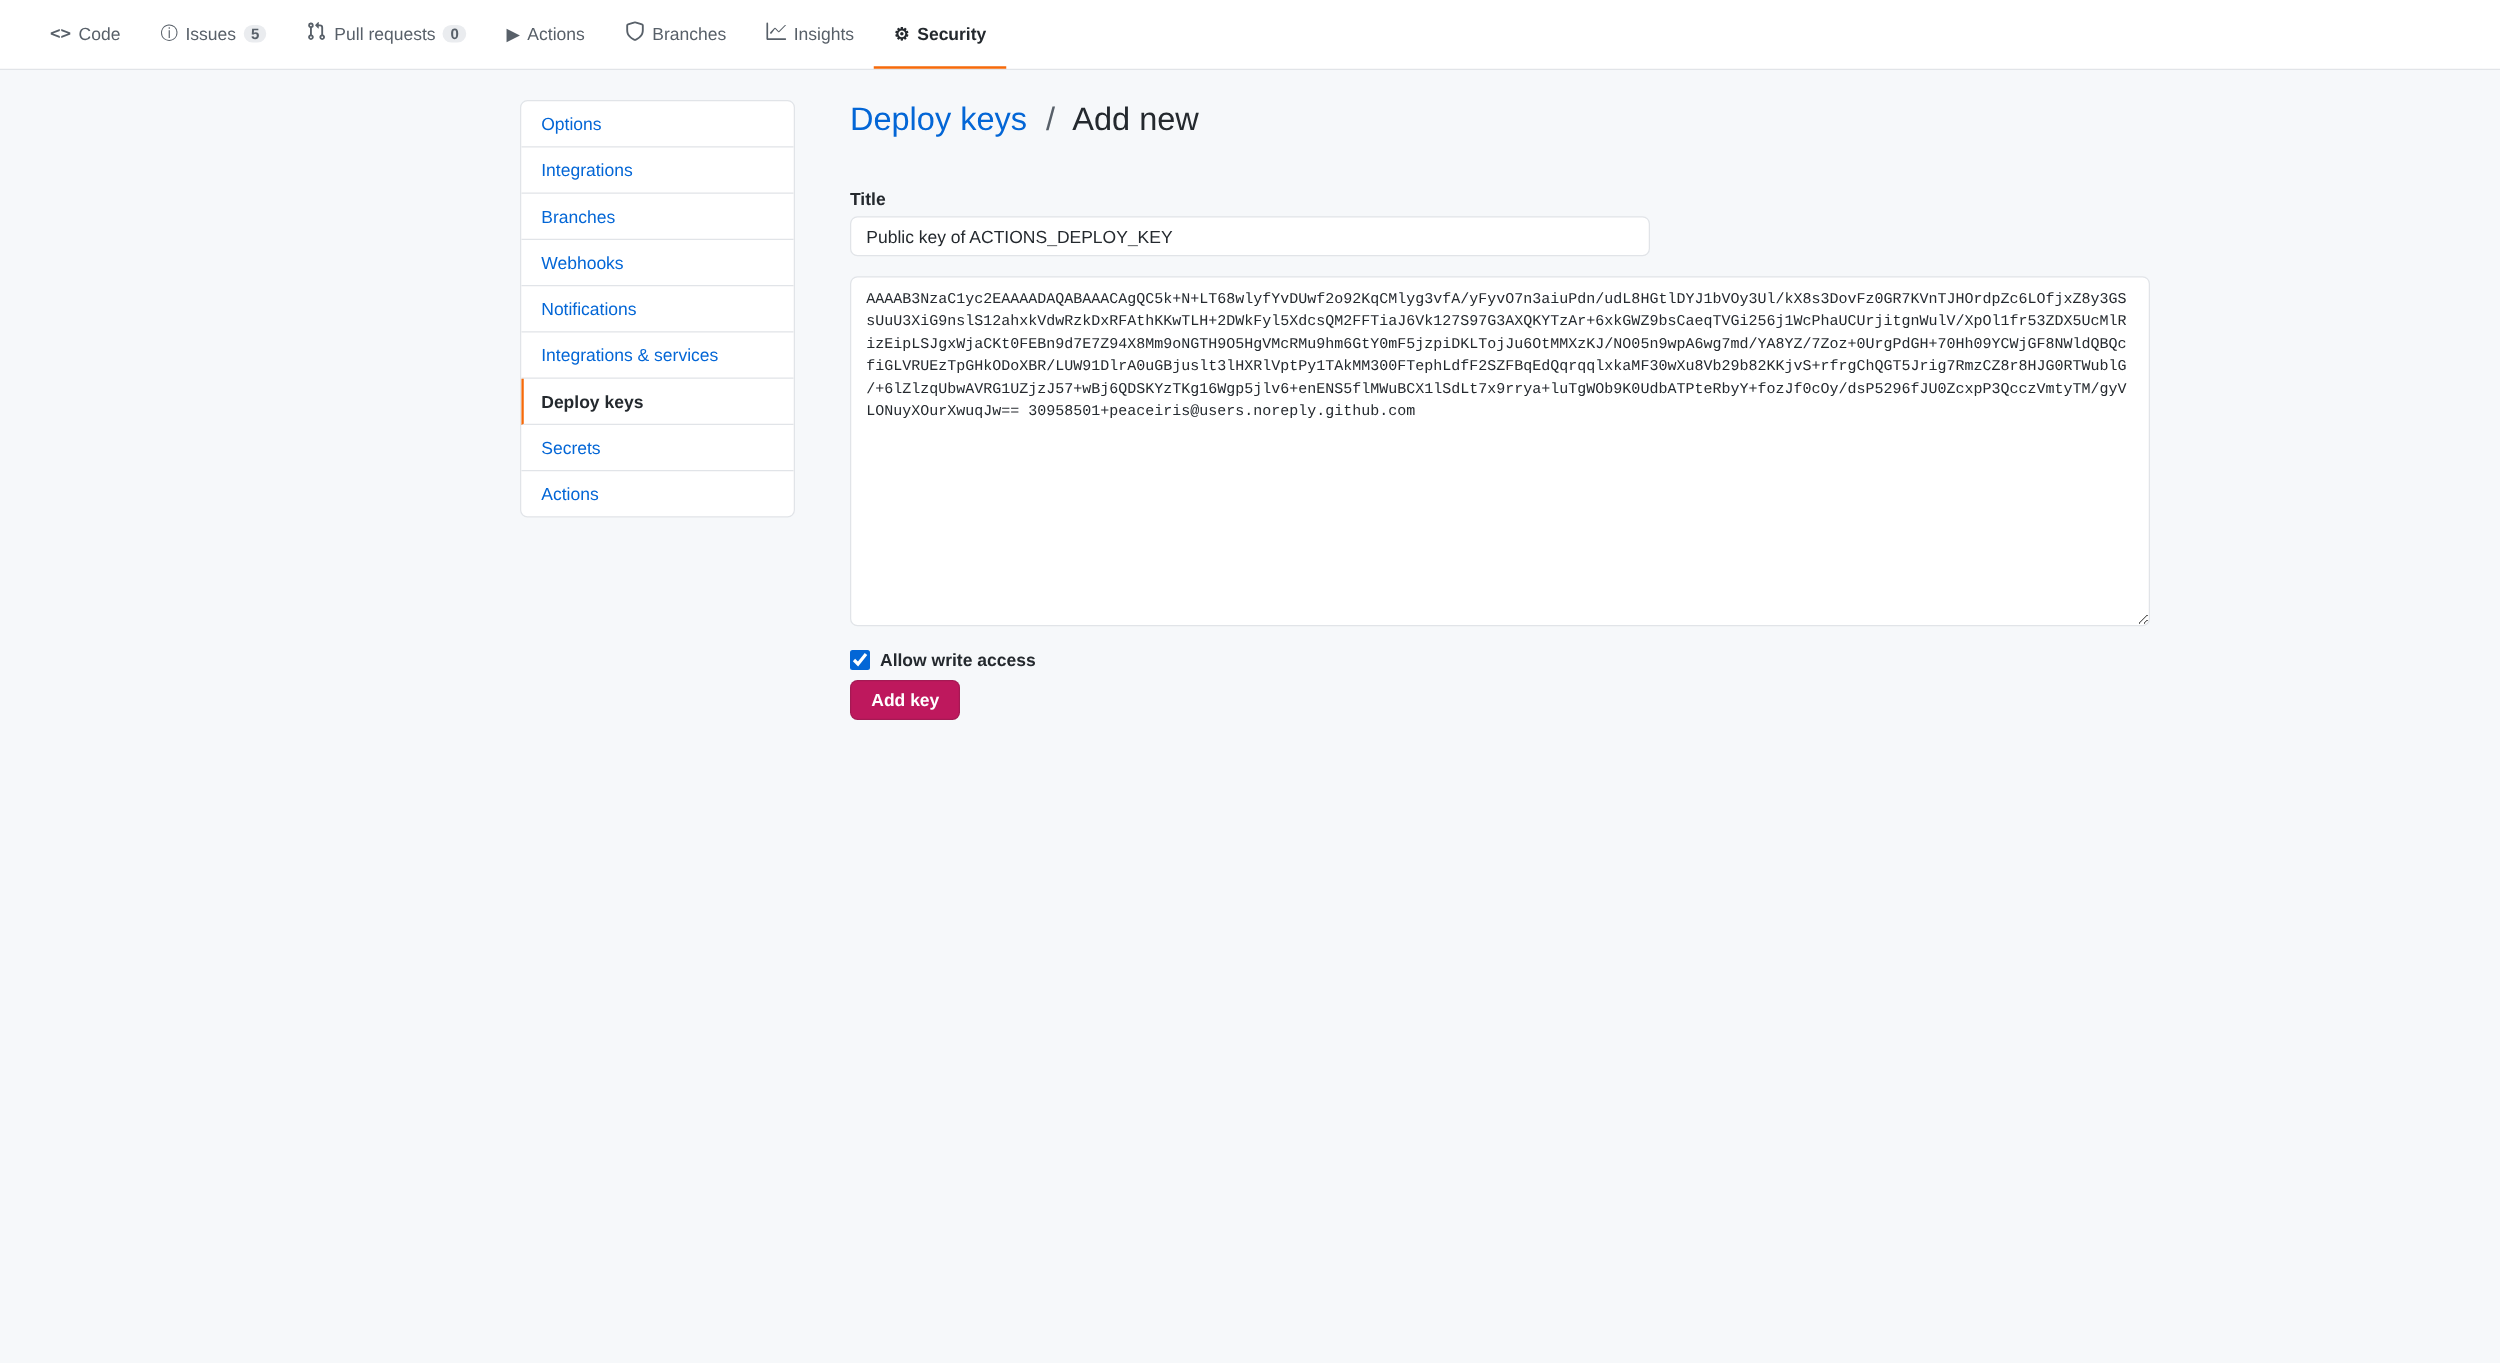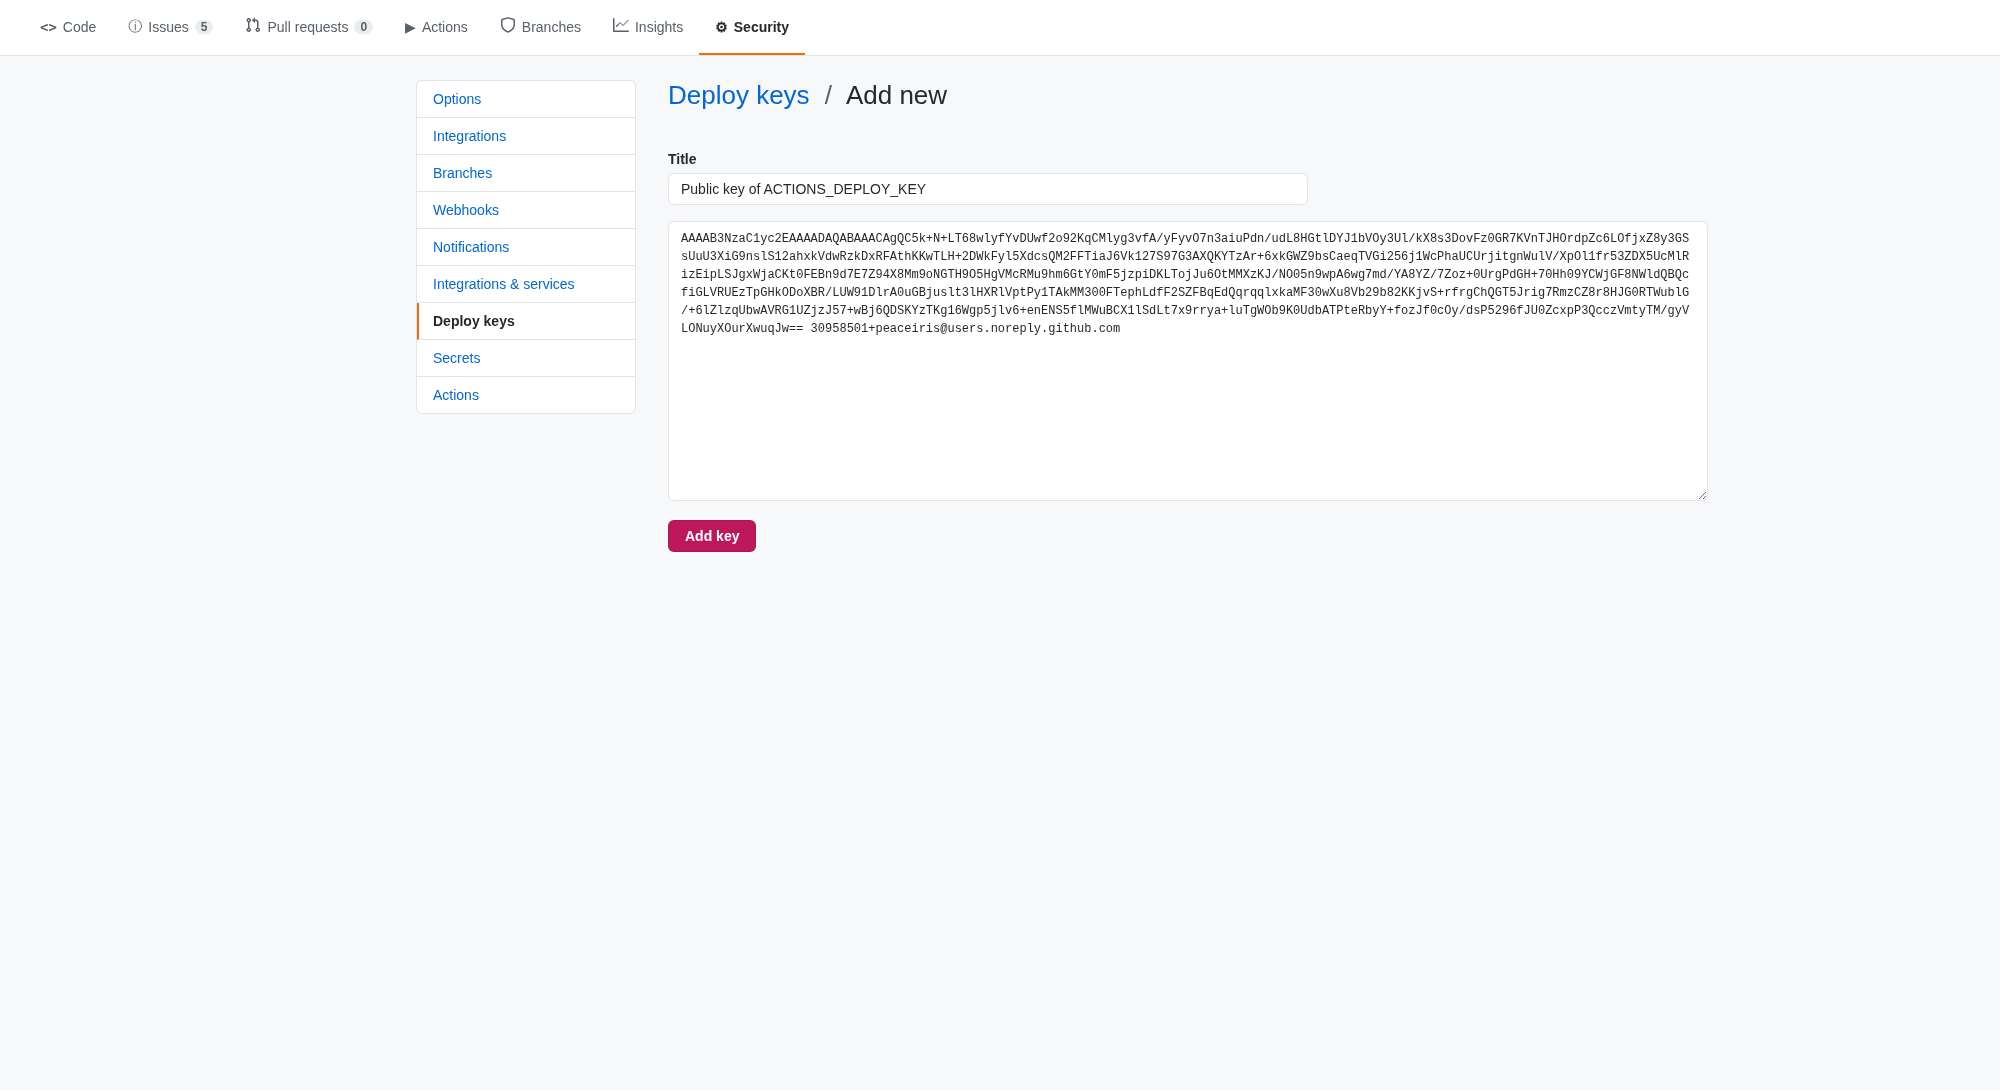--- a/index.html
+++ b/index.html
@@ -44,21 +44,21 @@
       padding: 0 6px;
       font-size: 12px;
       font-weight: 600;
     }
 
     
     .layout {
       display: flex;
       max-width: 1200px;
       margin: 24px auto;
-      gap: 0;
+      gap: 12px;
       padding: 0 16px;
       align-items: flex-end;
     }
 
     
     .sidebar {
       width: 220px;
       flex-shrink: 0;
       background: #fff;
       border: 1px solid #e1e4e8;
@@ -276,17 +276,21 @@
       <label class="form-label">Title</label>
       <input type="text" class="form-input" value="Public key of ACTIONS_DEPLOY_KEY" style="">
     </div>
 
     <div class="form-group">
       <div class="key-textarea-wrapper">
         <textarea class="form-textarea" style="color: rgb(36, 41, 46);">AAAAB3NzaC1yc2EAAAADAQABAAACAgQC5k+N+LT68wlyfYvDUwf2o92KqCMlyg3vfA/yFyvO7n3aiuPdn/udL8HGtlDYJ1bVOy3Ul/kX8s3DovFz0GR7KVnTJHOrdpZc6LOfjxZ8y3GSsUuU3XiG9nslS12ahxkVdwRzkDxRFAthKKwTLH+2DWkFyl5XdcsQM2FFTiaJ6Vk127S97G3AXQKYTzAr+6xkGWZ9bsCaeqTVGi256j1WcPhaUCUrjitgnWulV/XpOl1fr53ZDX5UcMlRizEipLSJgxWjaCKt0FEBn9d7E7Z94X8Mm9oNGTH9O5HgVMcRMu9hm6GtY0mF5jzpiDKLTojJu6OtMMXzKJ/NO05n9wpA6wg7md/YA8YZ/7Zoz+0UrgPdGH+70Hh09YCWjGF8NWldQBQcfiGLVRUEzTpGHkODoXBR/LUW91DlrA0uGBjuslt3lHXRlVptPy1TAkMM300FTephLdfF2SZFBqEdQqrqqlxkaMF30wXu8Vb29b82KKjvS+rfrgChQGT5Jrig7RmzCZ8r8HJG0RTWublG/+6lZlzqUbwAVRG1UZjzJ57+wBj6QDSKYzTKg16Wgp5jlv6+enENS5flMWuBCX1lSdLt7x9rrya+luTgWOb9K0UdbATPteRbyY+fozJf0cOy/dsP5296fJU0ZcxpP3QcczVmtyTM/gyVLONuyXOurXwuqJw== 30958501+peaceiris@users.noreply.github.com</textarea>
       </div>
     </div>
 
+    <div class="checkbox-row">
+      <input type="checkbox" id="allow-write" checked="" style="">
+      <label for="allow-write" class="checkbox-label">Allow write access</label>
+    </div>
 
     <button class="btn-add-key">Add key</button>
 
   </main>
 </div>
 
 </body></html>

